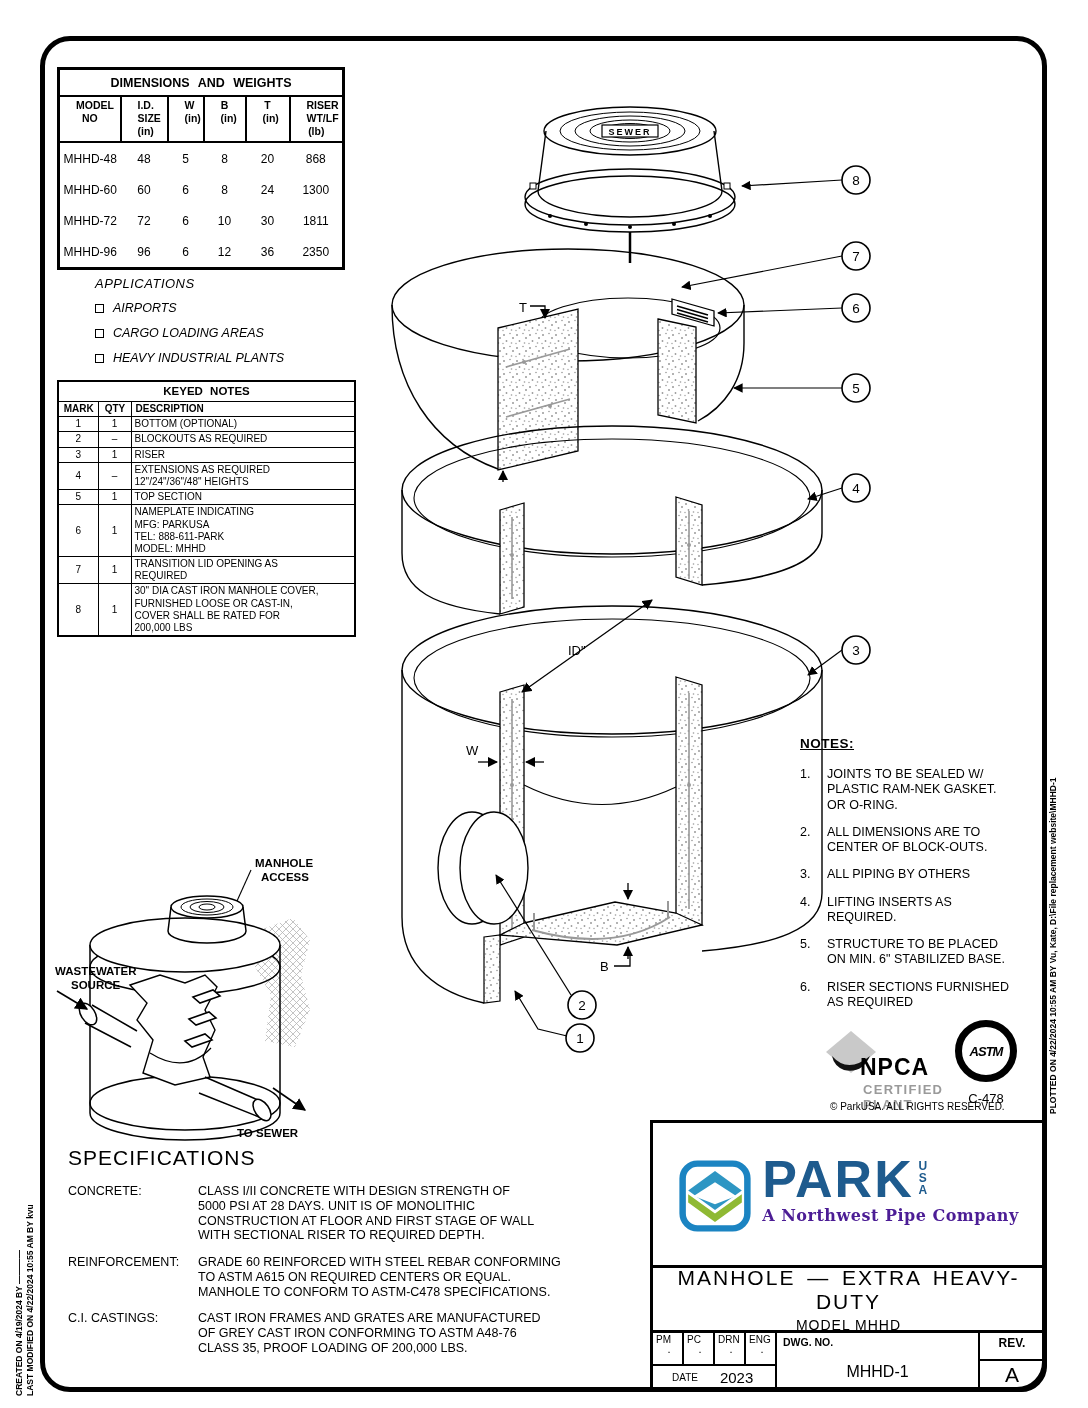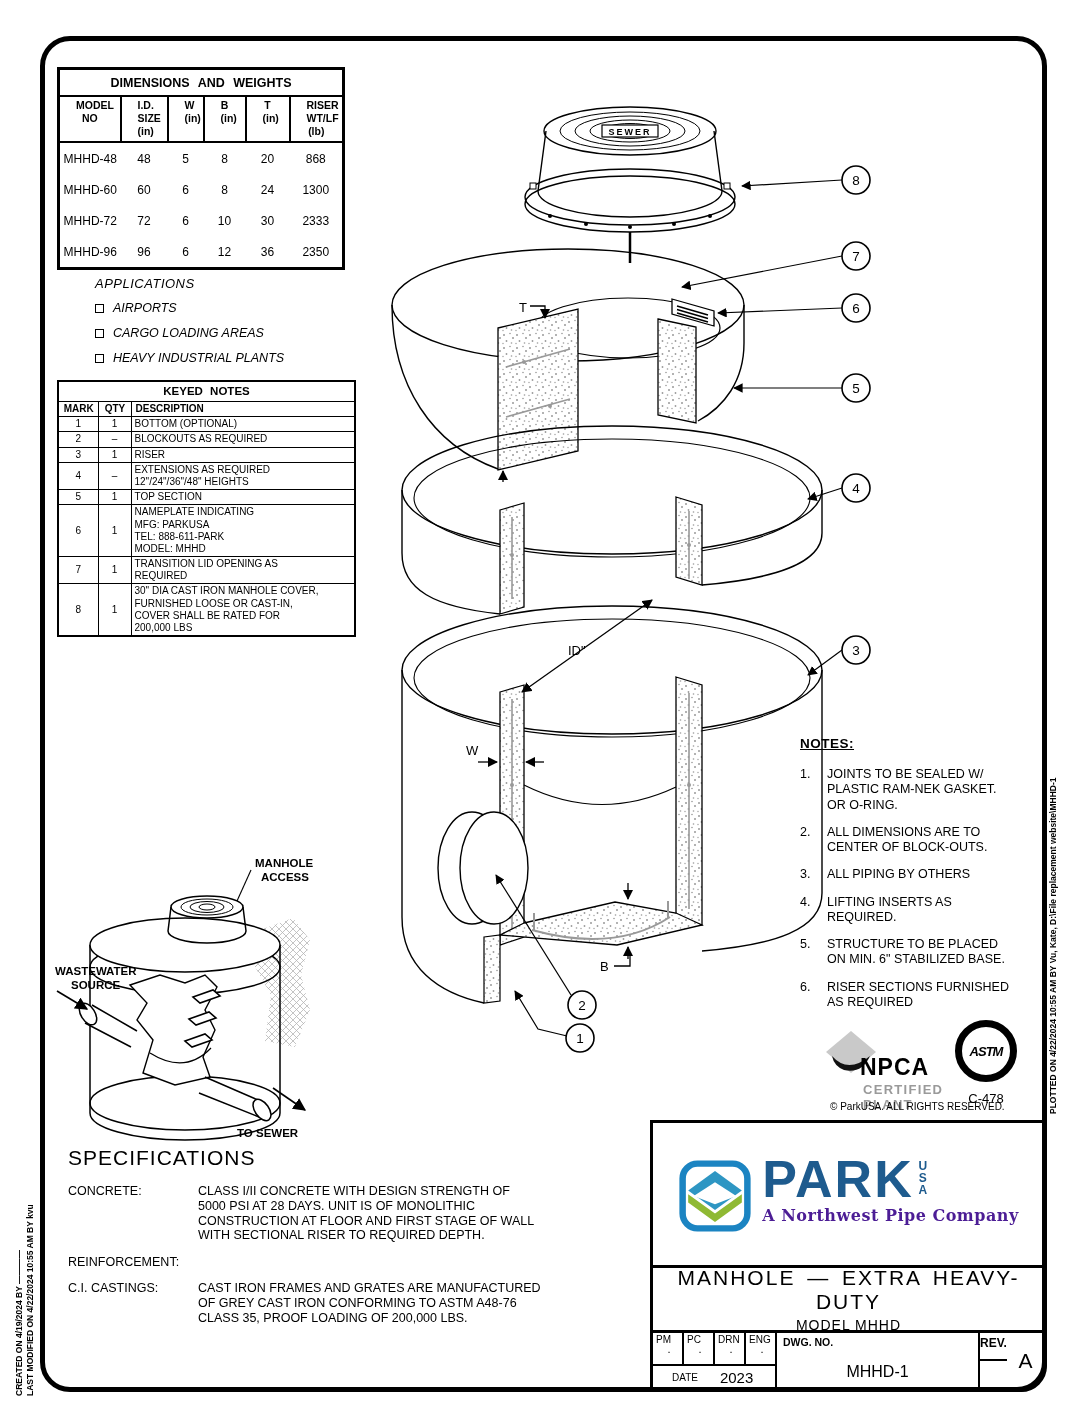--- a/index.html
+++ b/index.html
@@ -81,21 +81,21 @@
   .tb-left{width:122px;flex:none;display:flex;flex-direction:column;border-right:2px solid #000;}
   .tb-initials{display:flex;height:31px;border-bottom:2px solid #000;}
   .tb-initials .cell{flex:1;border-right:2px solid #000;font-size:10px;padding:1px 0 0 3px;}
   .tb-initials .cell:last-child{border-right:none;}
   .tb-initials .cell .v{text-align:center;font-size:11px;line-height:.8;}
   .tb-date{flex:1;display:flex;align-items:center;font-size:10px;padding-left:19px;}
   .tb-date .year{font-size:15px;margin-left:22px;}
   .tb-mid{flex:1;position:relative;border-right:2px solid #000;}
   .tb-mid .dwg-lbl{position:absolute;left:6px;top:3px;font-size:10.5px;font-weight:bold;}
   .tb-mid .dwg-val{position:absolute;left:0;right:0;top:30px;text-align:center;font-size:16px;}
-  .tb-rev{width:64px;flex:none;display:flex;flex-direction:row;}
+  .tb-rev{width:64px;flex:none;display:flex;flex-direction:column;}
   .tb-rev .rev-lbl{height:28px;border-bottom:2px solid #000;text-align:center;
         font-size:12px;font-weight:bold;padding-top:3px;box-sizing:border-box;}
   .tb-rev .rev-val{flex:1;display:flex;align-items:center;justify-content:center;font-size:21px;}
 
   
   .edge-left{position:absolute;left:14px;top:1396px;transform:rotate(-90deg);
         transform-origin:0 0;width:310px;font-size:8.5px;font-weight:bold;line-height:1.25;}
   .edge-right{position:absolute;left:1048px;top:1114px;transform:rotate(-90deg);
         transform-origin:0 0;width:880px;font-size:8.5px;font-weight:bold;}
 
@@ -149,21 +149,21 @@
           <td class="data">8</td>
           <td class="data">24</td>
           <td class="data">1300</td>
         </tr>
     <tr>
       <td class="data">MHHD-72</td>
           <td class="data">72</td>
           <td class="data">6</td>
           <td class="data">10</td>
           <td class="data">30</td>
-          <td class="data">2333</td>
+          <td class="data">1811</td>
         </tr>
     <tr>
       <td class="data">MHHD-96</td>
           <td class="data">96</td>
           <td class="data">6</td>
           <td class="data">12</td>
           <td class="data">36</td>
           <td class="data">2350</td>
         </tr>
   </tbody>
@@ -484,20 +484,23 @@
     <div class="specs-title">SPECIFICATIONS</div>
     <div class="spec-entry">
       <span class="lbl">CONCRETE:</span>
       <span class="txt pre">CLASS I/II CONCRETE WITH DESIGN STRENGTH OF
 5000 PSI AT 28 DAYS.  UNIT IS OF MONOLITHIC
 CONSTRUCTION AT FLOOR AND FIRST STAGE OF WALL
 WITH SECTIONAL RISER TO REQUIRED DEPTH.</span>
     </div>
     <div class="spec-entry">
       <span class="lbl">REINFORCEMENT:</span>
+      <span class="txt pre">GRADE 60 REINFORCED WITH STEEL REBAR CONFORMING
+TO ASTM A615 ON REQUIRED CENTERS OR EQUAL.
+MANHOLE TO CONFORM TO ASTM-C478 SPECIFICATIONS.</span>
     </div>
     <div class="spec-entry">
       <span class="lbl">C.I. CASTINGS:</span>
       <span class="txt pre">CAST IRON FRAMES AND GRATES ARE MANUFACTURED
 OF GREY CAST IRON CONFORMING TO ASTM A48-76
 CLASS 35, PROOF LOADING OF 200,000 LBS.</span>
     </div>
   </div>
 
   <div class="npca">

